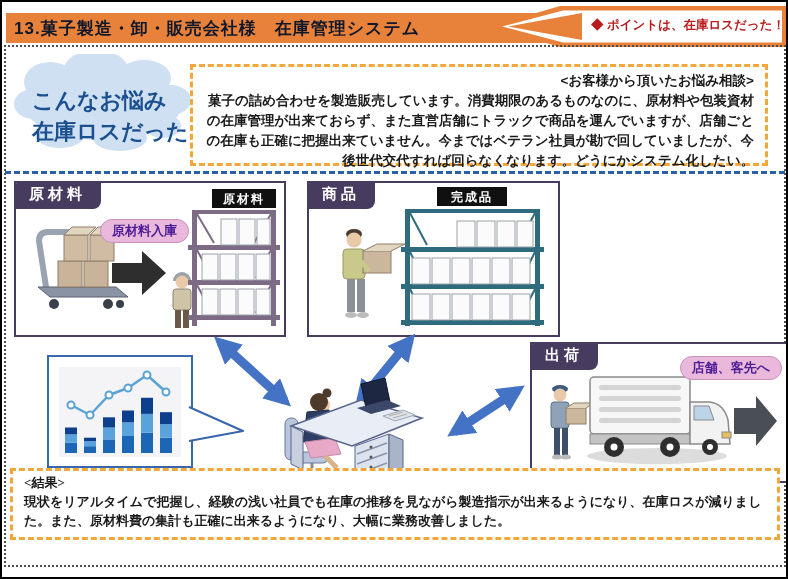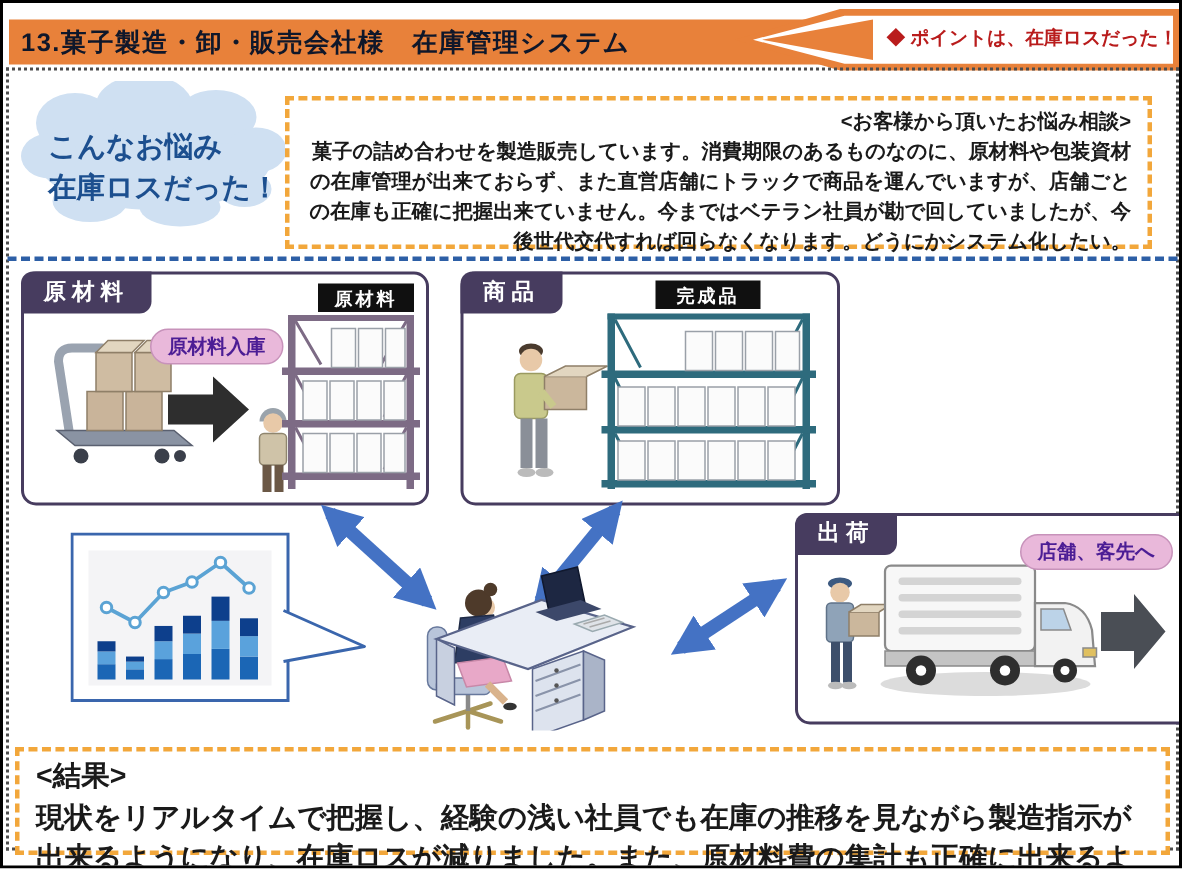--- a/index.html
+++ b/index.html
@@ -6,41 +6,41 @@
   .page{position:relative;width:788px;height:579px;background:#fff;border:2px solid #000;
         box-sizing:border-box;overflow:hidden;font-family:"Liberation Sans",sans-serif;}
   .abs{position:absolute;}
   
   .header-bar{left:4px;right:4px;top:11px;height:30px;background:#E8813A;}
   .header-title{left:12px;top:15px;color:#0f172a;font-size:17px;font-weight:bold;letter-spacing:1px;white-space:nowrap;}
   .badge-text{left:588px;top:15px;width:196px;text-align:center;color:#b91c1c;font-size:12.5px;font-weight:bold;white-space:nowrap;}
   
   .dotted-frame{left:2px;top:43px;width:778px;height:518px;border:2px dotted #4d4d4d;}
   
-  .bubble-text{left:30px;top:84px;font-size:19px;font-weight:bold;color:#1C4F8F;line-height:1.4;}
+  .bubble-text{left:30px;top:84px;font-size:22px;font-weight:bold;color:#1C4F8F;line-height:1.4;}
   
   .consult-box{left:188px;top:62px;width:578px;height:102px;border:3px dashed #F2A73B;background:#fff;
                box-sizing:border-box;padding:4px 11px;font-size:13.5px;font-weight:bold;color:#1a1a1a;line-height:1.48;text-align:right;}
   
   .blue-sep{left:3px;top:169px;width:780px;border-top:3px dashed #2D5FA6;}
   
-  .dbox{border:2.5px solid #473C5F;border-radius:10px;background:#fff;box-sizing:border-box;}
+  .dbox{border:2.5px solid #473C5F;border-radius:0;background:#fff;box-sizing:border-box;}
   .dbox-raw{left:12px;top:179px;width:272px;height:156px;}
   .dbox-prod{left:305px;top:179px;width:253px;height:156px;padding-left:32px;}
   .dbox-ship{left:528px;top:340px;width:280px;height:141px;}
   .dbox-tab{position:absolute;left:-2px;top:-2px;background:#473C5F;color:#fff;font-size:15px;font-weight:bold;
             letter-spacing:4px;padding:4px 15px 5px 15px;border-radius:8px 0 8px 0;z-index:3;white-space:nowrap;}
   .pill{position:absolute;background:#E9B8DA;border:1px solid #c792ba;border-radius:14px;color:#4c1d95;
         font-size:13px;font-weight:bold;padding:2px 11px;z-index:3;white-space:nowrap;}
   .pill-raw{left:84px;top:36px;}
   .pill-ship{right:26px;top:12px;text-align:center;}
   .dbox svg{position:absolute;left:0;top:0;}
   
-  .result-box{left:8px;top:496px;width:770px;height:72px;border:3px dashed #F2A73B;background:#fff;
-              box-sizing:border-box;padding:3px 11px;font-size:19px;font-weight:bold;color:#1a1a1a;line-height:1.45;}
+  .result-box{left:8px;top:466px;width:770px;height:72px;border:3px dashed #F2A73B;background:#fff;
+              box-sizing:border-box;padding:3px 11px;font-size:13px;font-weight:bold;color:#1a1a1a;line-height:1.45;font-family:Liberation Serif, serif;}
   .nowrap{white-space:nowrap;}
 </style>
 </head>
 <body>
 
 <div class="page">
 
   <div class="abs header-bar"></div>
   <div class="abs header-title">13.菓子製造・卸・販売会社様　在庫管理システム</div>
 

